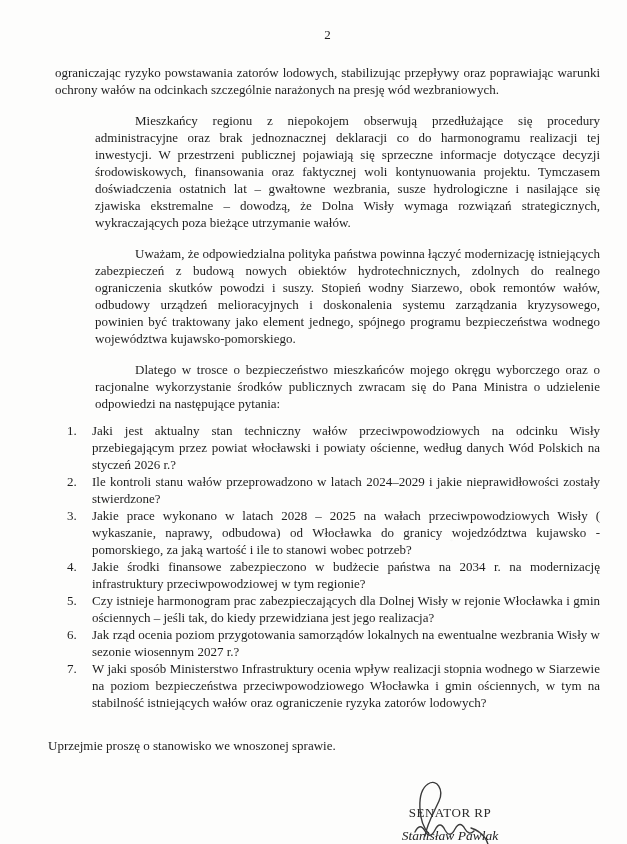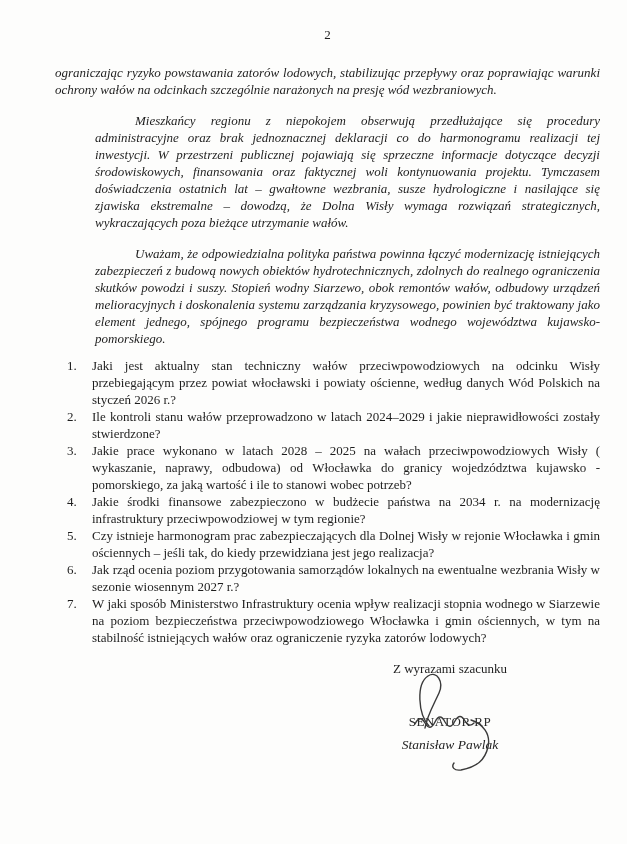--- a/index.html
+++ b/index.html
@@ -25,21 +25,20 @@
     overflow: hidden;
   }
   .page-number {
     text-align: center;
     font-size: 13px;
     margin: 0 0 0 0;
   }
   p.para {
     margin: 14px 0 0 0;
     text-align: justify;
-    font-style: italic;
   }
   p.para.first {
     margin-top: 21px;
     text-indent: 0;
   }
   p.para.indent {
     text-indent: 40px;
     margin-left: 40px;
   }
   .questions {
@@ -97,20 +96,21 @@
 </head>
 <body>
 
 <div class="page">
 
   <div class="page-number">2</div>
 
   <p class="para first">ograniczając ryzyko powstawania zatorów lodowych, stabilizując przepływy oraz poprawiając warunki ochrony wałów na odcinkach szczególnie narażonych na presję wód wezbraniowych.</p>
   <p class="para indent">Mieszkańcy regionu z niepokojem obserwują przedłużające się procedury administracyjne oraz brak jednoznacznej deklaracji co do harmonogramu realizacji tej inwestycji. W przestrzeni publicznej pojawiają się sprzeczne informacje dotyczące decyzji środowiskowych, finansowania oraz faktycznej woli kontynuowania projektu. Tymczasem doświadczenia ostatnich lat – gwałtowne wezbrania, susze hydrologiczne i nasilające się zjawiska ekstremalne – dowodzą, że Dolna Wisły wymaga rozwiązań strategicznych, wykraczających poza bieżące utrzymanie wałów.</p>
   <p class="para indent">Uważam, że odpowiedzialna polityka państwa powinna łączyć modernizację istniejących zabezpieczeń z budową nowych obiektów hydrotechnicznych, zdolnych do realnego ograniczenia skutków powodzi i suszy. Stopień wodny Siarzewo, obok remontów wałów, odbudowy urządzeń melioracyjnych i doskonalenia systemu zarządzania kryzysowego, powinien być traktowany jako element jednego, spójnego programu bezpieczeństwa wodnego województwa kujawsko-pomorskiego.</p>
+  <p class="para indent">Dlatego w trosce o bezpieczeństwo mieszkańców mojego okręgu wyborczego oraz o racjonalne wykorzystanie środków publicznych zwracam się do Pana Ministra o udzielenie odpowiedzi na następujące pytania:</p>
 
   <div class="questions">
     <div class="q-item">
       <span class="q-num">1.</span>
       <span class="q-text">Jaki jest aktualny stan techniczny wałów przeciwpowodziowych na odcinku Wisły przebiegającym przez powiat włocławski i powiaty ościenne, według danych Wód Polskich na styczeń 2026 r.?</span>
     </div>
     <div class="q-item">
       <span class="q-num">2.</span>
       <span class="q-text">Ile kontroli stanu wałów przeprowadzono w latach 2024–2029 i jakie nieprawidłowości zostały stwierdzone?</span>
     </div>
@@ -129,23 +129,23 @@
     <div class="q-item">
       <span class="q-num">6.</span>
       <span class="q-text">Jak rząd ocenia poziom przygotowania samorządów lokalnych na ewentualne wezbrania Wisły w sezonie wiosennym 2027 r.?</span>
     </div>
     <div class="q-item">
       <span class="q-num">7.</span>
       <span class="q-text">W jaki sposób Ministerstwo Infrastruktury ocenia wpływ realizacji stopnia wodnego w Siarzewie na poziom bezpieczeństwa przeciwpowodziowego Włocławka i gmin ościennych, w tym na stabilność istniejących wałów oraz ograniczenie ryzyka zatorów lodowych?</span>
     </div>
   </div>
 
+  <p class="closing-request">Uprzejmie proszę o stanowisko we wnoszonej sprawie.</p>
 
   <div class="sig-block">
-    <div class="salutation">Z wyrazami szacunku</div>
     <div class="sig-spacer"></div>
     <div class="signer-title">SENATOR RP</div>
     <div class="signer-name">Stanisław Pawlak</div>
     <svg class="signature-svg" viewBox="0 0 95 100" fill="none" xmlns="http://www.w3.org/2000/svg">
       <path d="M16,54 C5,42 3,12 15,4 C24,-2 31,10 26,21 C20,34 14,44 12,56" stroke="#3a3a3a" stroke-width="1.4" fill="none" stroke-linecap="round"></path>
       <path d="M2,52 q5,-10 10,-1 q5,9 10,-1 q5,-10 10,0 q5,9 10,-1 q5,-9 10,0 q4,7 9,2" stroke="#3a3a3a" stroke-width="1.4" fill="none" stroke-linecap="round"></path>
       <path d="M58,48 C70,52 78,62 75,75 C72,88 64,95 48,98 C41,99 38,95 41,91" stroke="#3a3a3a" stroke-width="1.4" fill="none" stroke-linecap="round"></path>
     </svg>
   </div>
 

